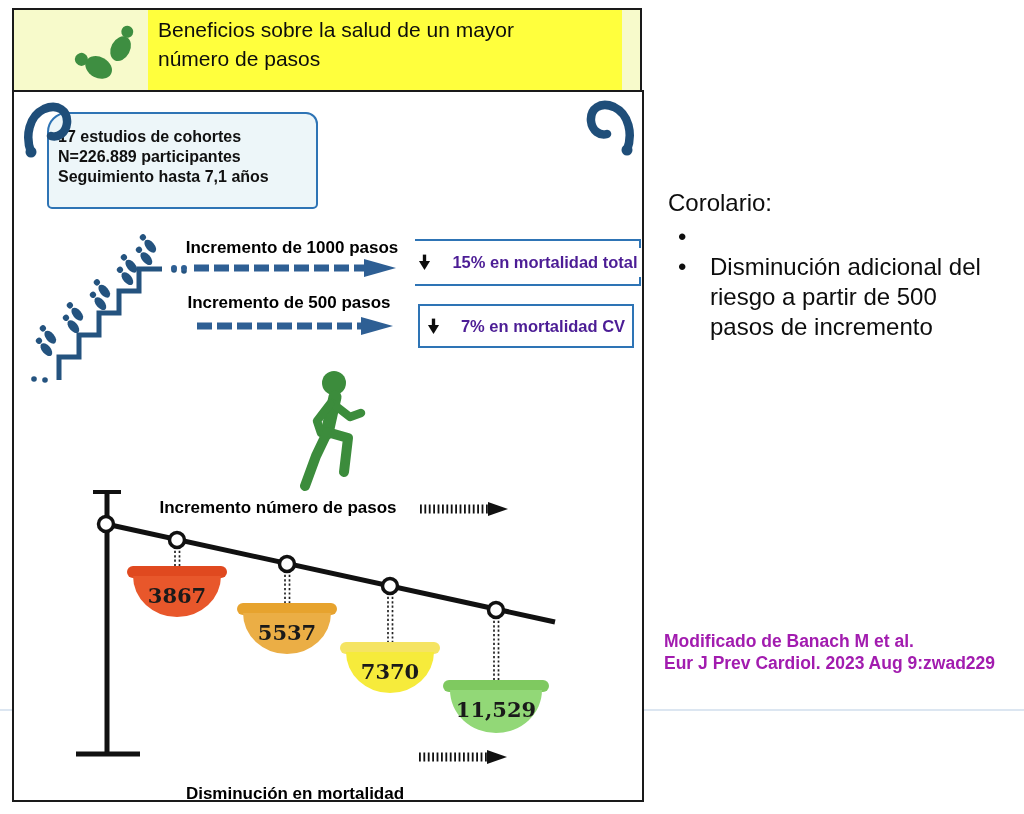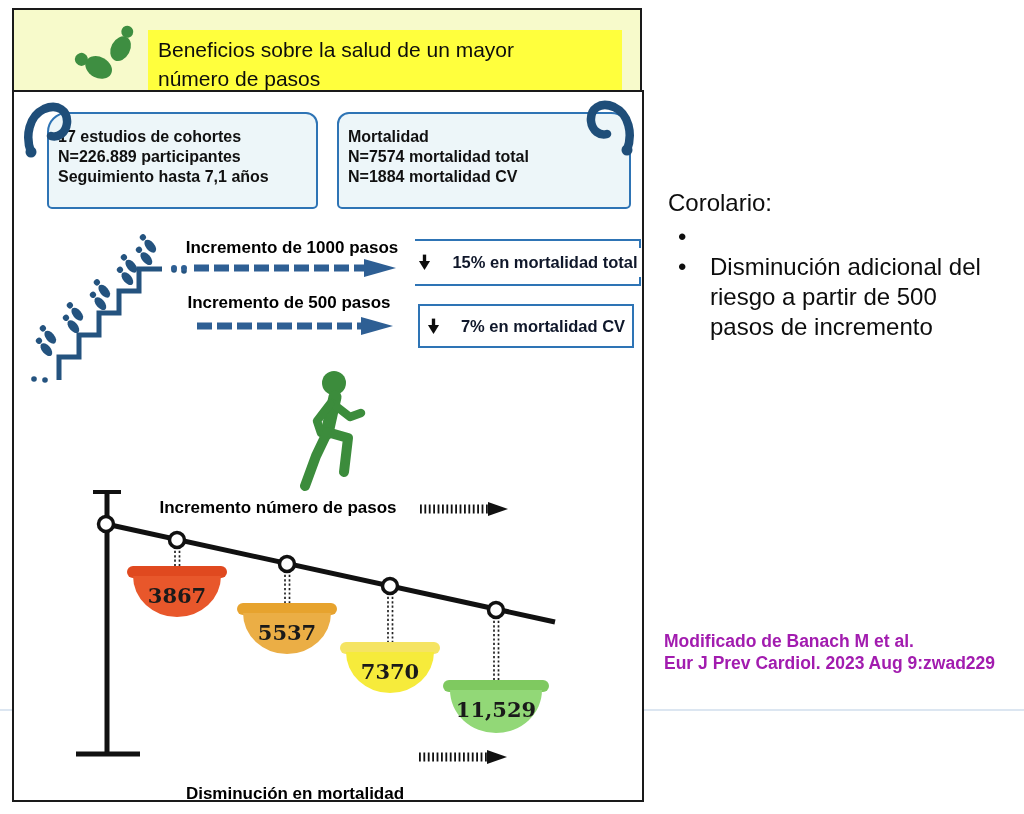--- a/index.html
+++ b/index.html
@@ -3,33 +3,33 @@
 <meta charset="utf-8">
 <style>
   html,body{margin:0;padding:0;background:#fff;}
   #page{position:relative;width:1024px;height:814px;background:#fff;
         font-family:"Liberation Sans",sans-serif;color:#111;overflow:hidden;}
   .abs{position:absolute;}
   
   #bg-line{top:709px;left:0;width:1024px;height:2px;background:#dce6f1;}
   
   #title-box{left:12px;top:8px;width:626px;height:80px;background:#F7FACB;border:2.5px solid #1a1a1a;}
-  #title-highlight{left:134px;top:20px;width:474px;height:61px;background:#FFFF3D;}
+  #title-highlight{left:134px;top:0;width:474px;height:81px;background:#FFFF3D;}
   #title-text{left:10px;top:5px;width:450px;font-size:21px;line-height:29px;white-space:pre-line;color:#0d0d0d;}
   
   #main-box{left:12px;top:90px;width:628px;height:708px;background:#fff;border:2.5px solid #1a1a1a;}
   .info-box{background:#EDF6F9;border:2.5px solid #2E74B5;}
   #cohort-box{left:33px;top:20px;width:267px;height:93px;border-radius:20px 12px 5px 5px;}
   #mortality-box{left:323px;top:20px;width:290px;height:93px;border-radius:12px 20px 5px 5px;}
   .info-lines{padding:13px 6px 0 9px;font-size:16px;font-weight:bold;line-height:20px;}
   .blue-label{font-size:17px;font-weight:bold;text-align:center;color:#000000;}
   #increment-1000-label{left:168px;top:146px;width:220px;}
   #increment-500-label{left:166px;top:201px;width:218px;}
   .result-box{display:flex;align-items:center;justify-content:center;gap:21px;
-              font-size:16.5px;font-weight:bold;color:#0f172a;}
+              font-size:16.5px;font-weight:bold;color:#4c1d95;}
   #result-1{left:401px;top:147px;width:226px;height:43px;border-top:2.5px solid #2E74B5;border-bottom:2.5px solid #2E74B5;}
   #result-1 .tick{position:absolute;right:0;width:2.5px;height:7px;background:#2E74B5;}
   #result-1 .tick-top{top:0;}
   #result-1 .tick-bottom{bottom:0;}
   #result-2{left:404px;top:212px;width:212px;height:40px;border:2.5px solid #2E74B5;}
   #mid-label{left:134px;top:406px;width:260px;}
   #bottom-label{left:171px;top:656px;width:220px;margin-top:36px;}
   
   #corollary{left:668px;top:188px;width:340px;font-size:24px;line-height:30px;color:#0d0d0d;}
   #corollary-title{margin-bottom:4px;}
@@ -72,27 +72,20 @@
         <div>17 estudios de cohortes</div>
         <div>N=226.889 participantes</div>
         <div>Seguimiento hasta 7,1 años</div>
       </div>
     </div>
     <svg class="abs" style="left:8px;top:8px" width="50" height="62" viewBox="0 0 50 62">
       <circle cx="9" cy="52" r="5.5" fill="#1F4E79"></circle>
       <path d="M9,52 C3,36 7,16 22,9 C36,3 46,11 45,23 C44,33 36,38 29,36" fill="none" stroke="#1F4E79" stroke-width="8.5" stroke-linecap="round"></path>
     </svg>
 
-    <div class="abs info-box" id="mortality-box">
-      <div class="info-lines">
-        <div>Mortalidad</div>
-        <div>N=7574 mortalidad total</div>
-        <div>N=1884 mortalidad CV</div>
-      </div>
-    </div>
     <svg class="abs" style="left:572px;top:6px" width="50" height="62" viewBox="0 0 50 62">
       <g transform="translate(50,0) scale(-1,1)">
         <circle cx="9" cy="52" r="5.5" fill="#1F4E79"></circle>
         <path d="M9,52 C3,36 7,16 22,9 C36,3 46,11 45,23 C44,33 36,38 29,36" fill="none" stroke="#1F4E79" stroke-width="8.5" stroke-linecap="round"></path>
       </g>
     </svg>
 
     <svg class="abs" style="left:8px;top:138px" width="180" height="160" viewBox="0 0 180 160">
       <g fill="#24537F">
         <circle cx="12" cy="149" r="2.8"></circle>

